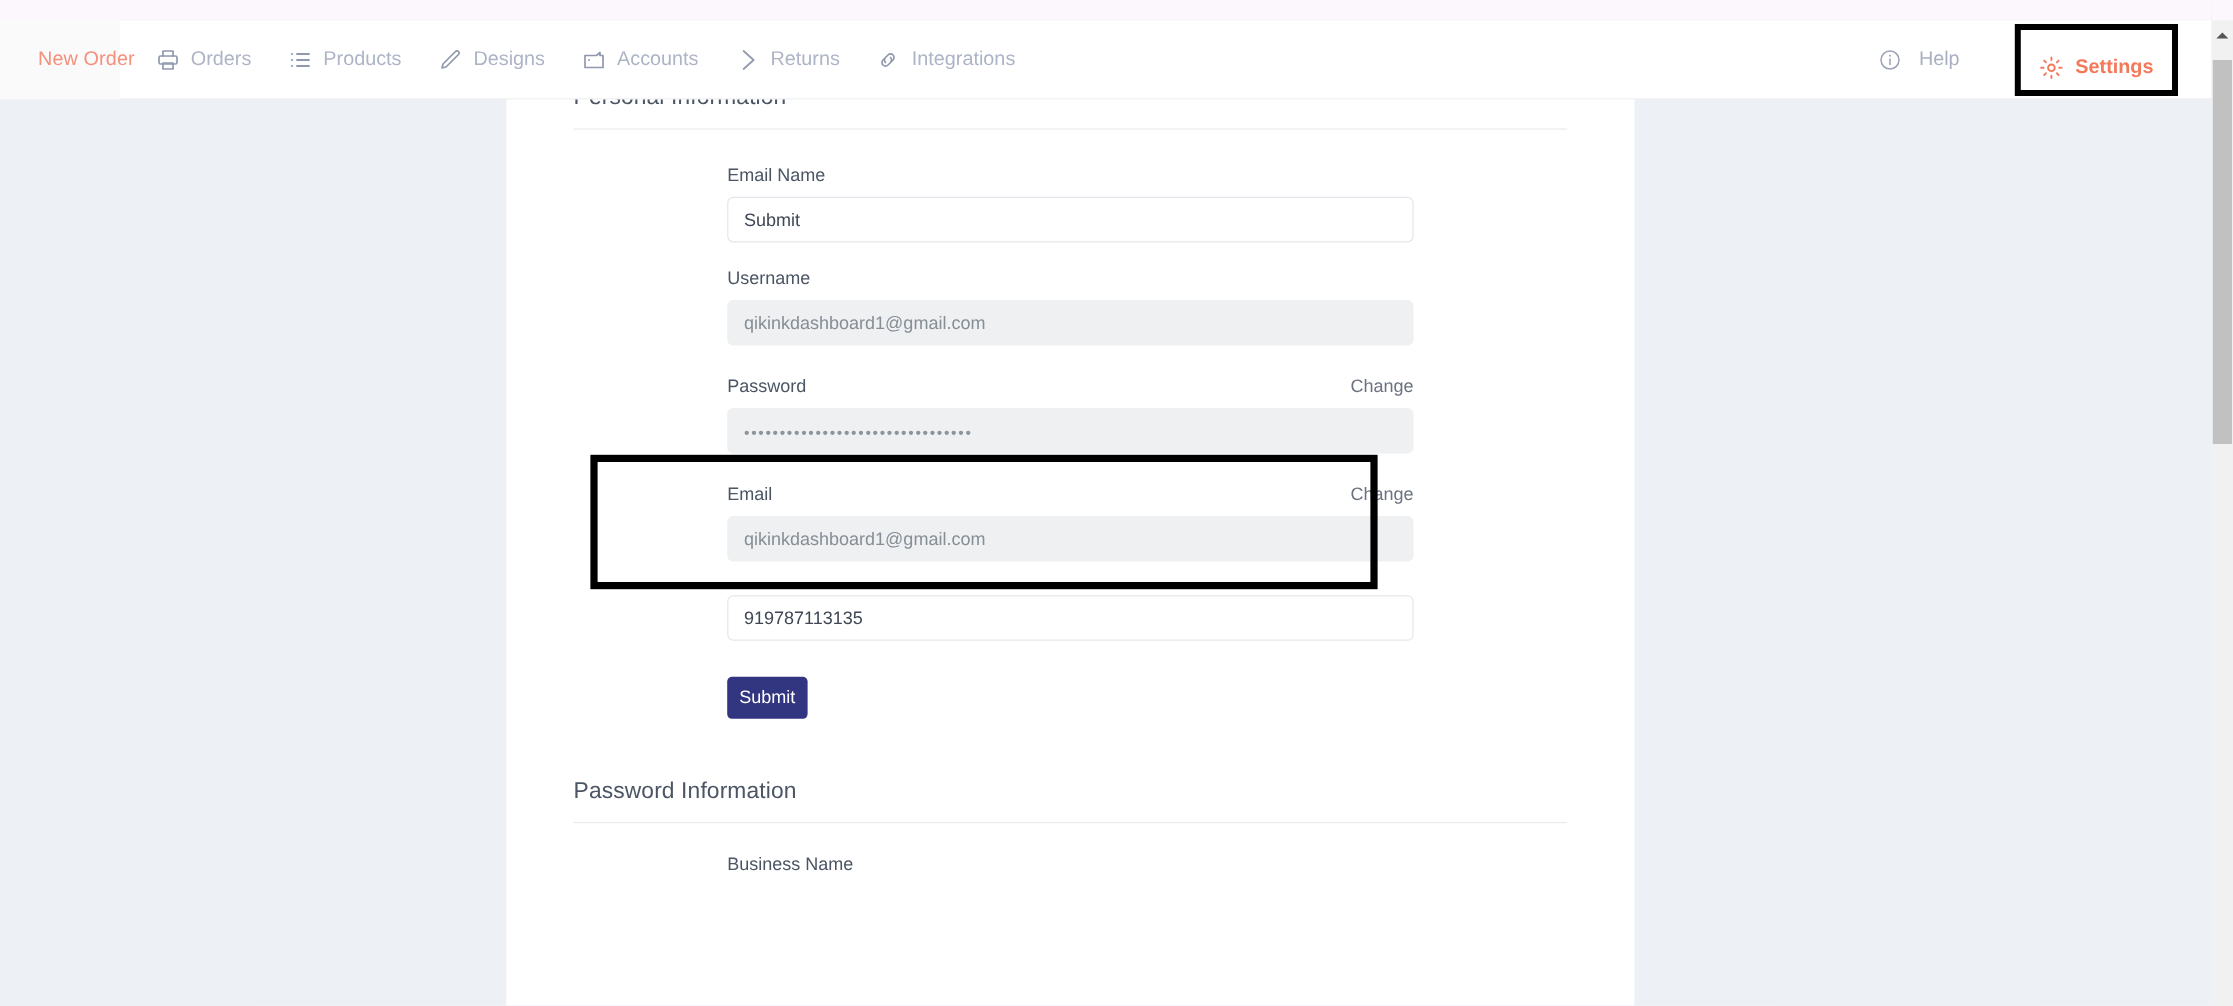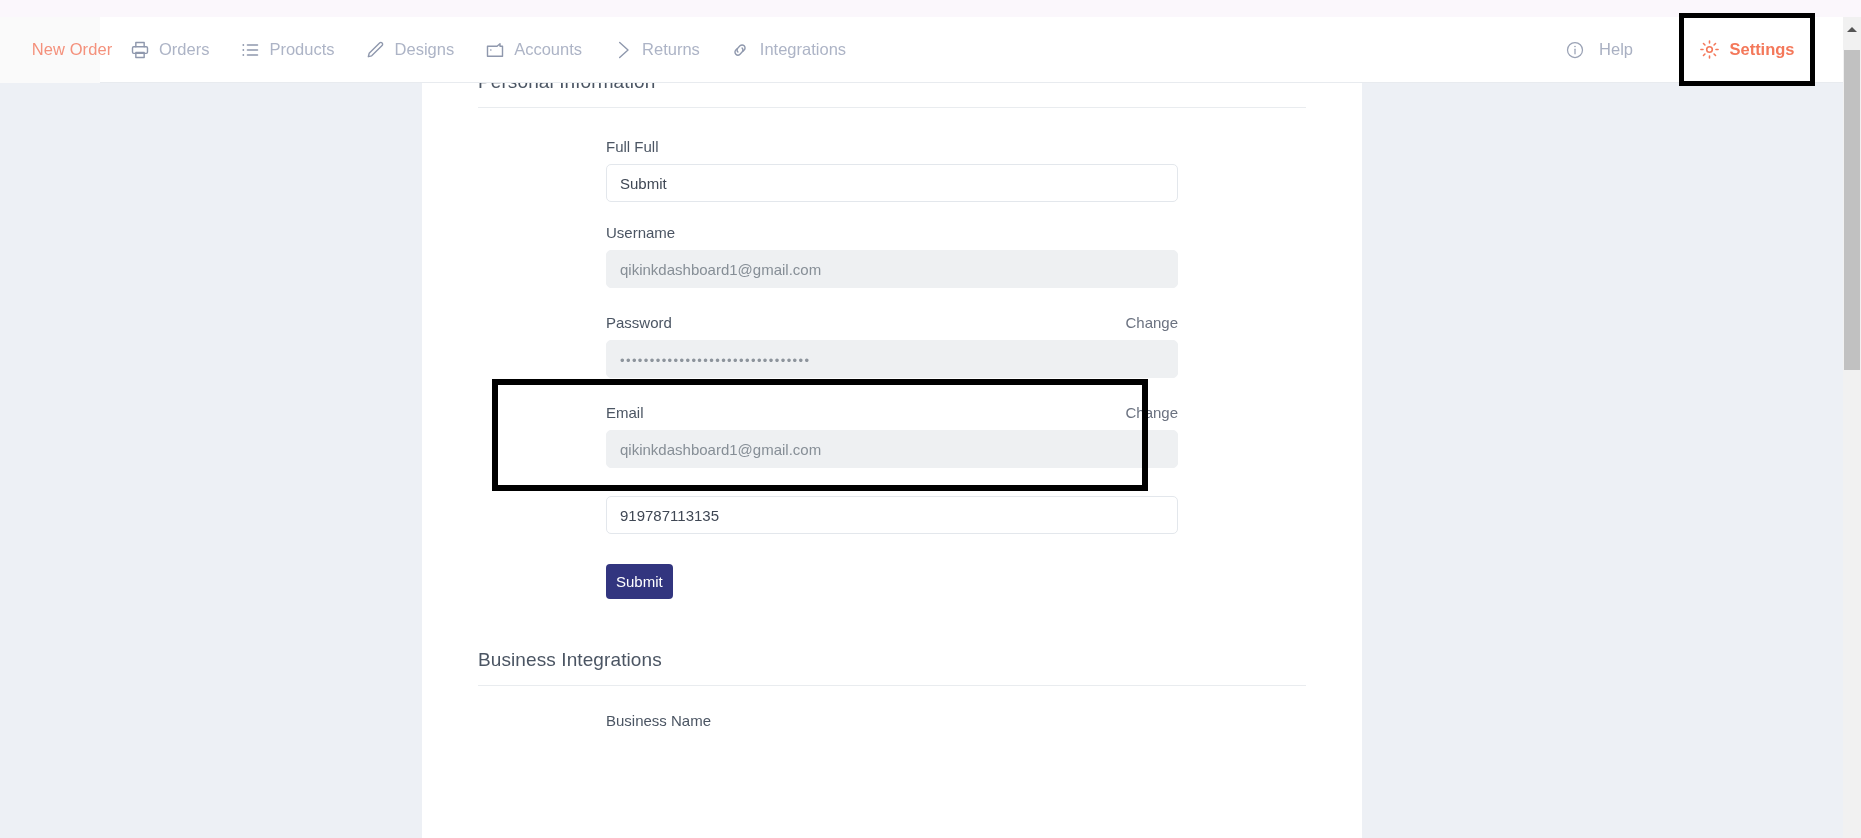--- a/index.html
+++ b/index.html
@@ -82,21 +82,21 @@
     gap: 14px;
     padding: 0 22px;
     height: 66px;
     cursor: pointer;
   }
   .help-item .lbl { font-size: 16.5px; color: #a9b0c2; }
 
   .settings-wrap {
     position: relative;
     width: 136px;
-    height: 73px;
+    height: 60px;
     margin-left: 24px;
     margin-right: 23px;
   }
   .settings-box {
     position: absolute;
     inset: 0;
     border: 5px solid #000;
     background: #fff;
     z-index: 3;
   }
@@ -373,21 +373,21 @@
 
   <div class="card">
 
     <div class="section-title">Personal Information</div>
     <div class="divider"></div>
 
     <div class="form-inner">
 
       <div class="field">
         <div class="field-head">
-          <span class="field-label">Full Full</span>
+          <span class="field-label">Email Name</span>
         </div>
         <div class="input editable">Submit</div>
       </div>
 
       <div class="field">
         <div class="field-head">
           <span class="field-label">Username</span>
         </div>
         <div class="input disabled">qikinkdashboard1@gmail.com</div>
       </div>
@@ -414,21 +414,21 @@
         <div class="input editable">919787113135</div>
       </div>
 
       <div class="submit-row">
         <button class="submit-btn">Submit</button>
       </div>
 
       <div class="pw-highlight"></div>
     </div>
 
-    <div class="section-title" style="padding-top:4px;">Business Integrations</div>
+    <div class="section-title" style="padding-top:4px;">Password Information</div>
     <div class="divider" style="margin-bottom:26px;"></div>
 
     <div class="form-inner">
       <div class="field">
         <div class="field-head">
           <span class="field-label">Business Name</span>
         </div>
       </div>
     </div>
 

